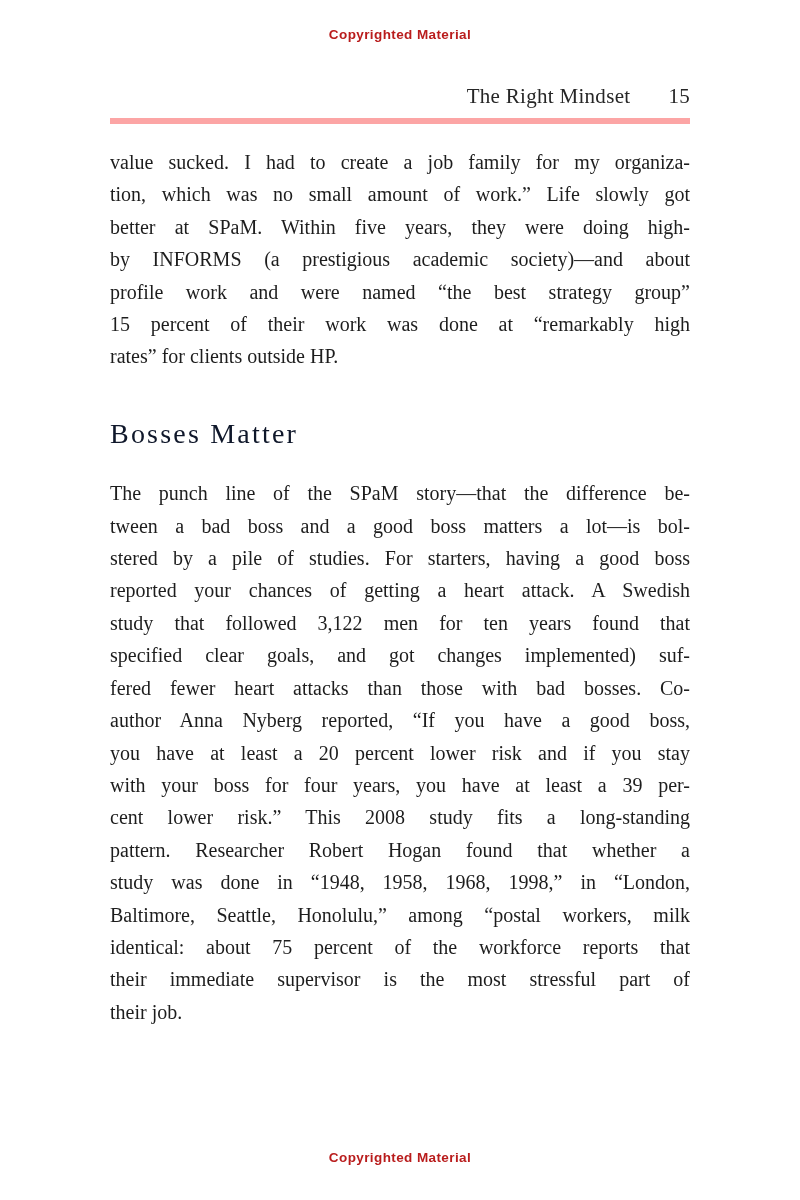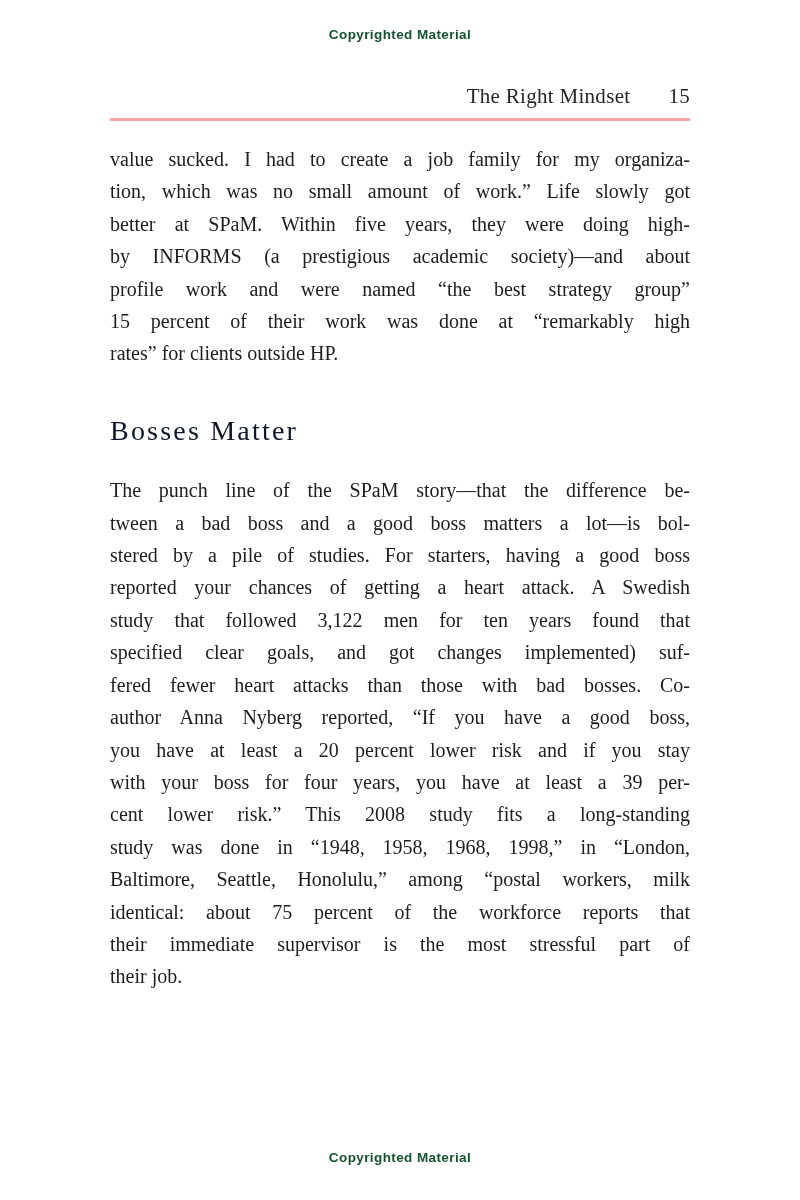--- a/index.html
+++ b/index.html
@@ -13,32 +13,32 @@
     width: 800px; height: 1200px;
     overflow: hidden;
   }
   .copyright-note {
     width: 100%;
     text-align: center;
     font-family: "Liberation Sans", "DejaVu Sans", sans-serif;
     font-weight: bold;
     font-size: 13.5px;
     letter-spacing: 0.4px;
-    color: #14532d;
+    color: #b91c1c;
   }
   .copyright-top { padding-top: 27px; }
   .copyright-bottom { position: absolute; top: 1150px; left: 0; }
   .running-header {
     width: 580px;
     margin: 42px auto 0 auto;
     text-align: right;
     font-size: 21px;
     color: #262626;
     letter-spacing: 0.3px;
-    border-bottom: 3px solid #fca5a5;
+    border-bottom: 6px solid #fca5a5;
     padding-bottom: 9px;
   }
   .running-header .page-num { margin-left: 38px; }
   .text-col {
     width: 580px;
     margin: 16px auto;
     color: #1d1d1d;
     font-size: 20px;
     line-height: 32.4px;
   }
@@ -93,20 +93,21 @@
       <div class="ln">tween a bad boss and a good boss matters a lot—is bol-</div>
       <div class="ln">stered by a pile of studies. For starters, having a good boss</div>
       <div class="ln">reported your chances of getting a heart attack. A Swedish</div>
       <div class="ln">study that followed 3,122 men for ten years found that</div>
       <div class="ln">specified clear goals, and got changes implemented) suf-</div>
       <div class="ln">fered fewer heart attacks than those with bad bosses. Co-</div>
       <div class="ln">author Anna Nyberg reported, “If you have a good boss,</div>
       <div class="ln">you have at least a 20 percent lower risk and if you stay</div>
       <div class="ln">with your boss for four years, you have at least a 39 per-</div>
       <div class="ln">cent lower risk.” This 2008 study fits a long-standing</div>
+      <div class="ln">pattern. Researcher Robert Hogan found that whether a</div>
       <div class="ln">study was done in “1948, 1958, 1968, 1998,” in “London,</div>
       <div class="ln">Baltimore, Seattle, Honolulu,” among “postal workers, milk</div>
       <div class="ln">identical: about 75 percent of the workforce reports that</div>
       <div class="ln">their immediate supervisor is the most stressful part of</div>
       <div class="ln last-line">their job.</div>
     </div>
 
   </div>
 
   <div class="copyright-note copyright-bottom">Copyrighted Material</div>

